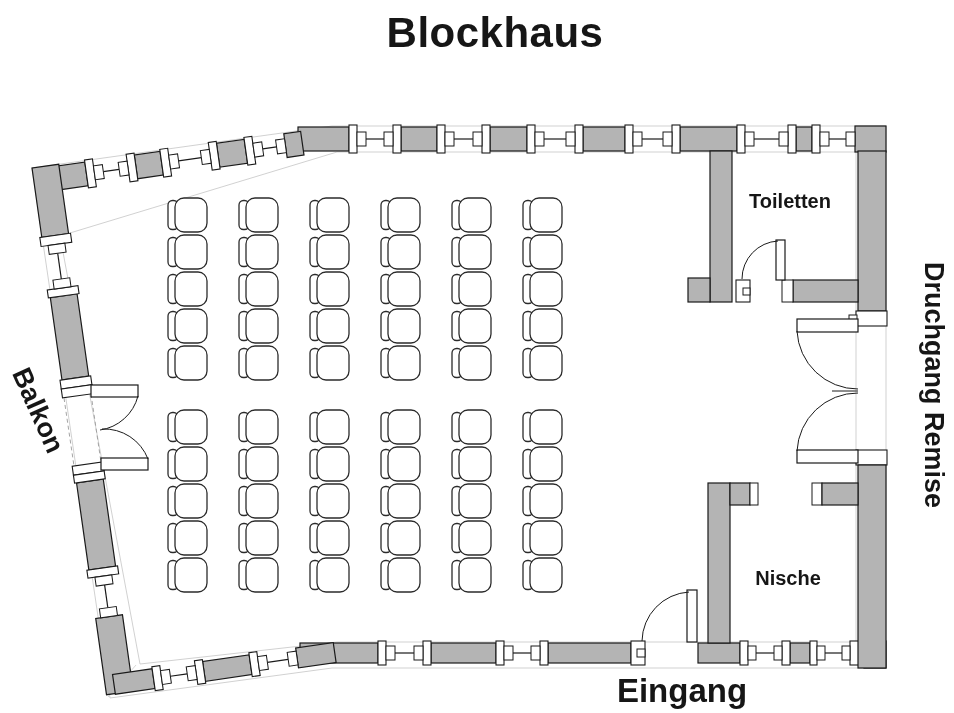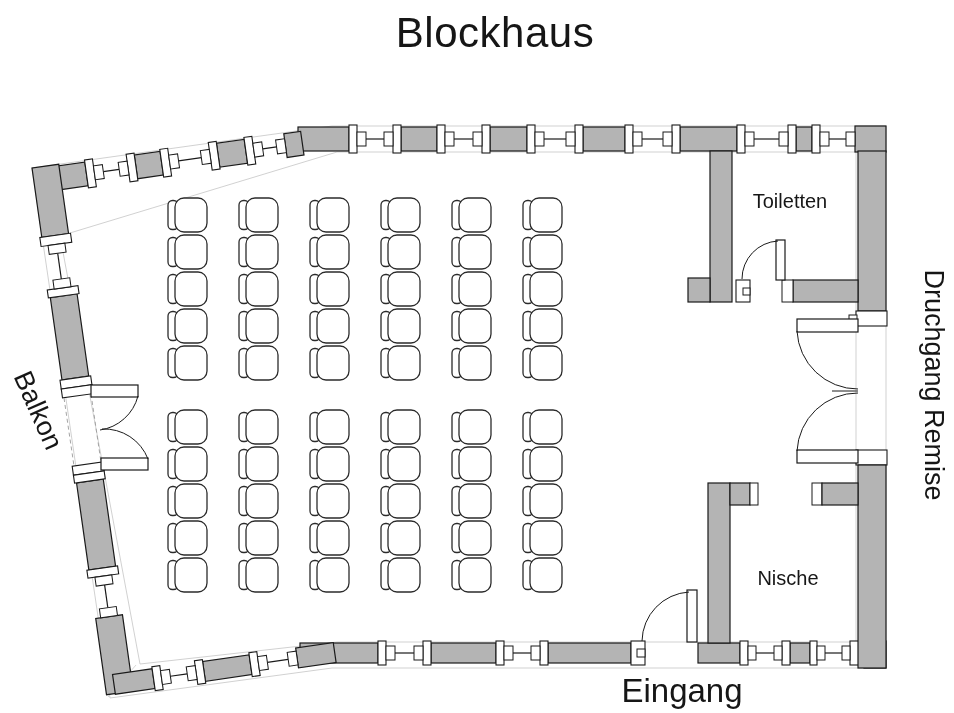--- a/index.html
+++ b/index.html
@@ -1,17 +1,17 @@
 <!DOCTYPE html>
 <html><head>
 <meta charset="utf-8">
 <style>
   html,body{margin:0;padding:0;background:#fff;}
   .stage{position:relative;width:954px;height:713px;background:#fff;overflow:hidden;
-         font-family:"Liberation Sans", sans-serif;}
+         font-family:"Liberation Sans", sans-serif;font-weight:bold;}
   svg{display:block;}
   text{fill:#161616;}
   .t-title{font-size:42px;letter-spacing:0.5px;}
   .t-big{font-size:33px;}
   .t-side{font-size:27px;}
   .t-room{font-size:20px;}
   .pier{fill:var(--wall,#b4b4b4);stroke:#1a1a1a;stroke-width:1.2;}
   .cap{fill:#ffffff;stroke:#1a1a1a;stroke-width:1.1;}
   .jamb{fill:#ffffff;stroke:#1a1a1a;stroke-width:1;}
   .win{stroke:#1a1a1a;stroke-width:1.2;}

